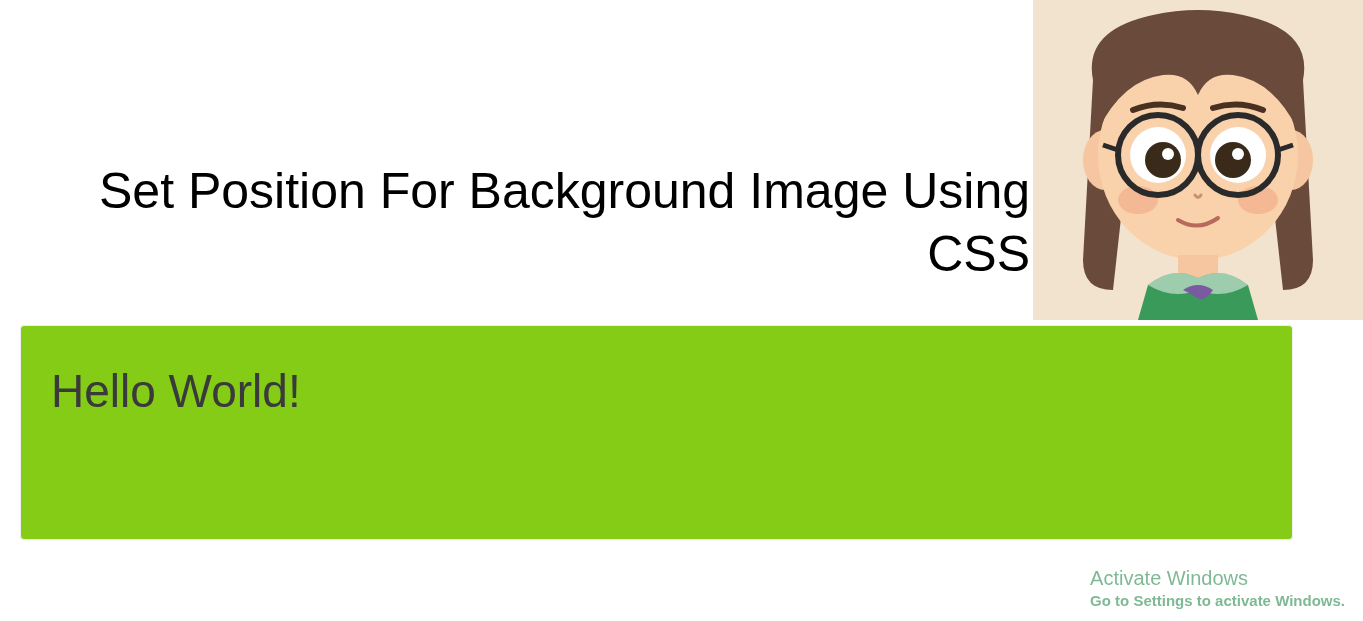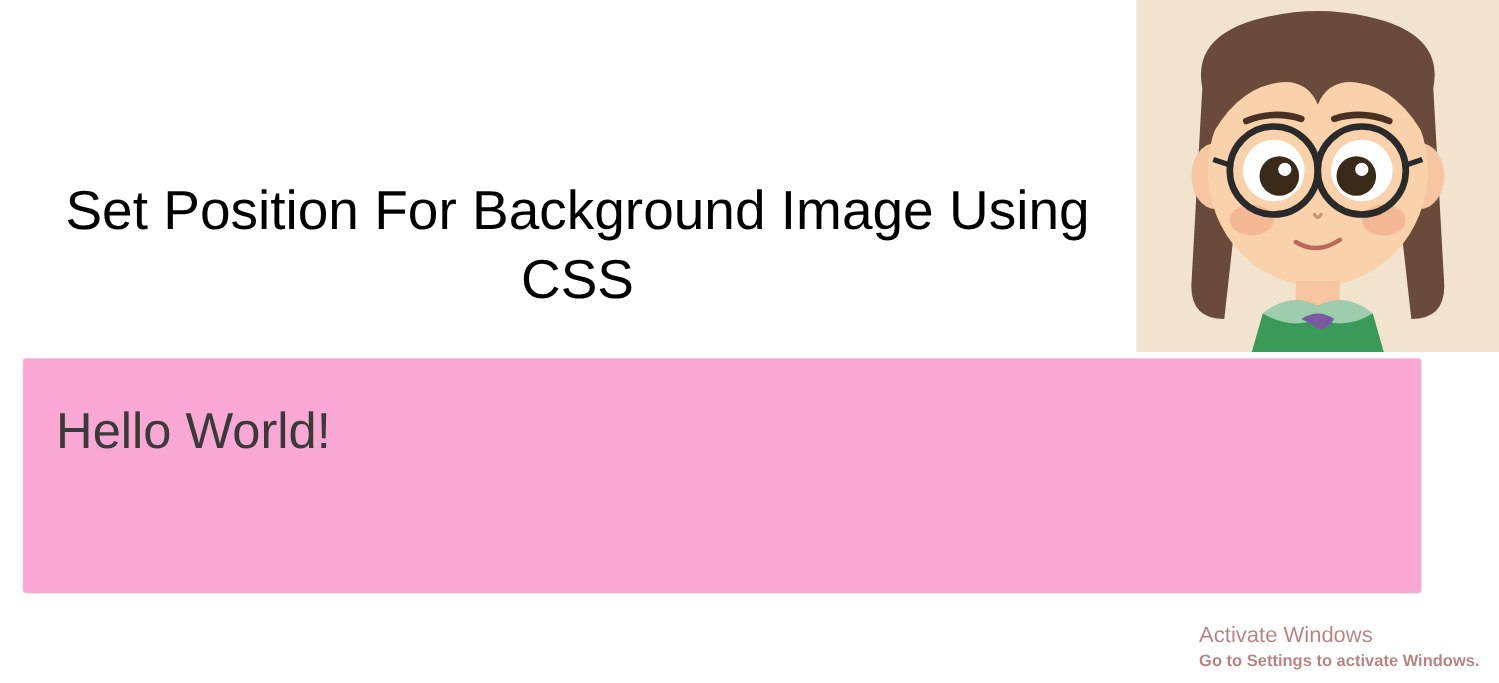--- a/index.html
+++ b/index.html
@@ -21,54 +21,54 @@
       right: 0;
       width: 330px;
       height: 320px;
       background: #f1e3ce;
     }
     .page-title {
       position: absolute;
       top: 160px;
       left: 20px;
       width: 1010px;
-      text-align: center;
+      text-align: right;
       font-size: 50px;
       font-weight: 400;
       color: #000000;
       line-height: 1.25;
     }
     .content-box {
       position: absolute;
       top: 325px;
       left: 20px;
       width: 1273px;
       height: 215px;
-      background: #f9a8d4;
+      background: #84cc16;
       border: 1px solid #eeeeee;
       border-radius: 4px;
       padding: 38px 30px 47px 30px;
     }
     .content-heading {
       font-size: 46px;
       font-weight: 400;
       color: #3a3a3a;
       margin-bottom: 28px;
     }
     .content-text {
       font-size: 21px;
       font-weight: 400;
       color: #3a3a3a;
     }
     .watermark {
       position: absolute;
       bottom: 12px;
       right: 18px;
       text-align: left;
-      color: #7f1d1d;
+      color: #15803d;
       opacity: 0.55;
     }
     .watermark-title {
       font-size: 20px;
       font-weight: 400;
       margin-bottom: 2px;
     }
     .watermark-sub {
       font-size: 15px;
       font-weight: 700;

